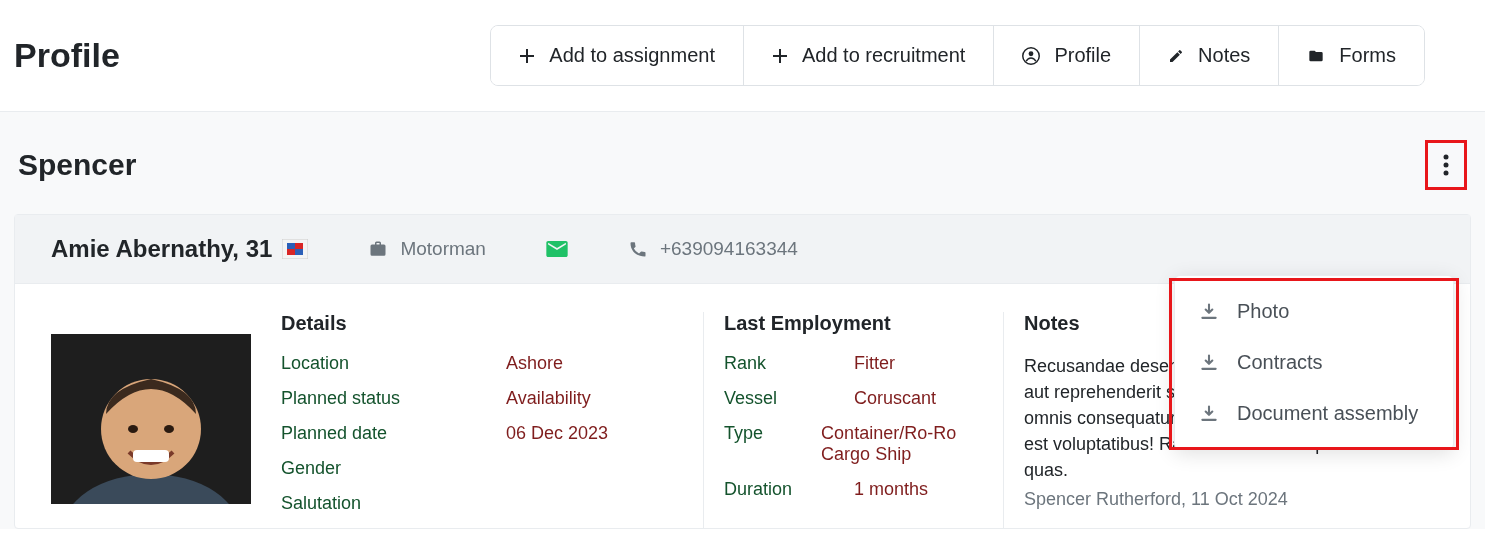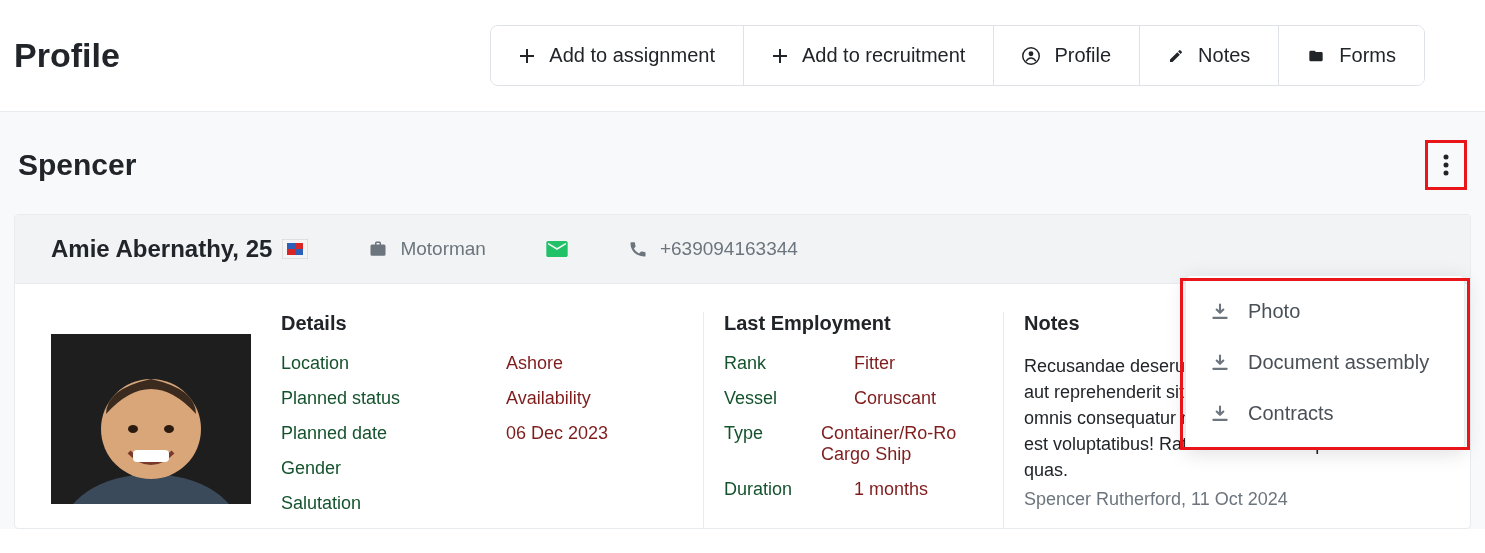--- a/index.html
+++ b/index.html
@@ -131,21 +131,21 @@
     .kv-label { width: 225px; color:#14532d; font-size:18px; }
     .kv-value { color:#7f1d1d; font-size:18px; }
     .col-emp .kv-label { width:130px; }
     .note-text { font-size:18px; color:#212529; line-height:1.45; margin-bottom:6px;}
     .note-meta { color:#6c757d; font-size:18px; }
 
     
     .dropdown {
       position: absolute;
       top: 60px;
-      right: 5px;
+      right: 16px;
       background: #fff;
       border: 1px solid #e9ecef;
       border-radius: 6px;
       box-shadow: 0 4px 20px rgba(0,0,0,0.12);
       width: 280px;
       z-index: 10;
       padding: 10px 0;
     }
     .dropdown-item {
       display:flex;
@@ -225,21 +225,21 @@
           <circle cx="3" cy="4" r="2.5"></circle>
           <circle cx="3" cy="12" r="2.5"></circle>
           <circle cx="3" cy="20" r="2.5"></circle>
         </svg>
     </div>
   </div>
 
   <div class="card">
     <div class="card-header">
       <div class="name-age">
-        <span>Amie Abernathy, 25</span>
+        <span>Amie Abernathy, 31</span>
         <span>
           <svg width="26" height="20" viewBox="0 0 26 20">
               <rect width="26" height="20" fill="#f4f4f4" stroke="#ccc"></rect>
               <path d="M5 4 L13 4 L13 10 L5 10 Z" fill="#2b5fb8"></path>
               <path d="M13 4 L21 4 L21 10 L13 10 Z" fill="#d92525"></path>
               <path d="M5 10 L13 10 L13 16 L5 16 Z" fill="#d92525"></path>
               <path d="M13 10 L21 10 L21 16 L13 16 Z" fill="#2b5fb8"></path>
             </svg>
         </span>
       </div>
@@ -346,27 +346,27 @@
         </span>
         <span>Photo</span>
       </div>
       <div class="dropdown-item">
         <span class="ico">
           <svg width="20" height="20" viewBox="0 0 24 24" fill="#6c757d">
               <path d="M12 3v10m0 0l-4-4m4 4l4-4" stroke="#6c757d" stroke-width="2.5" fill="none" stroke-linecap="round"></path>
               <path d="M4 19h16" stroke="#6c757d" stroke-width="2.5" stroke-linecap="round"></path>
             </svg>
         </span>
-        <span>Document assembly</span>
+        <span>Contracts</span>
       </div>
       <div class="dropdown-item">
         <span class="ico">
           <svg width="20" height="20" viewBox="0 0 24 24" fill="#6c757d">
               <path d="M12 3v10m0 0l-4-4m4 4l4-4" stroke="#6c757d" stroke-width="2.5" fill="none" stroke-linecap="round"></path>
               <path d="M4 19h16" stroke="#6c757d" stroke-width="2.5" stroke-linecap="round"></path>
             </svg>
         </span>
-        <span>Contracts</span>
+        <span>Document assembly</span>
       </div>
     </div>
 
   </div>
 </div>
 
 </body></html>

